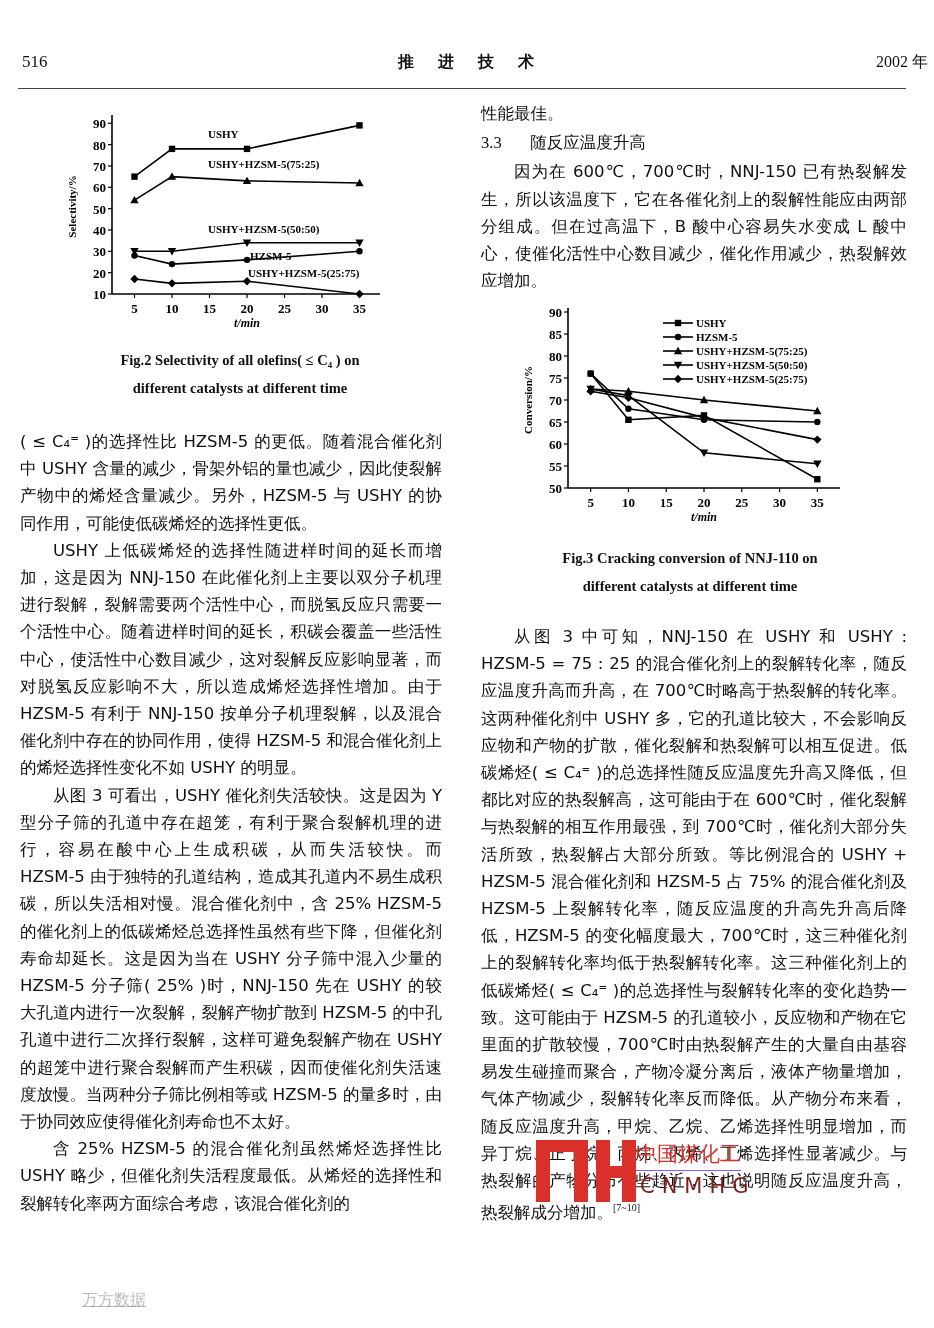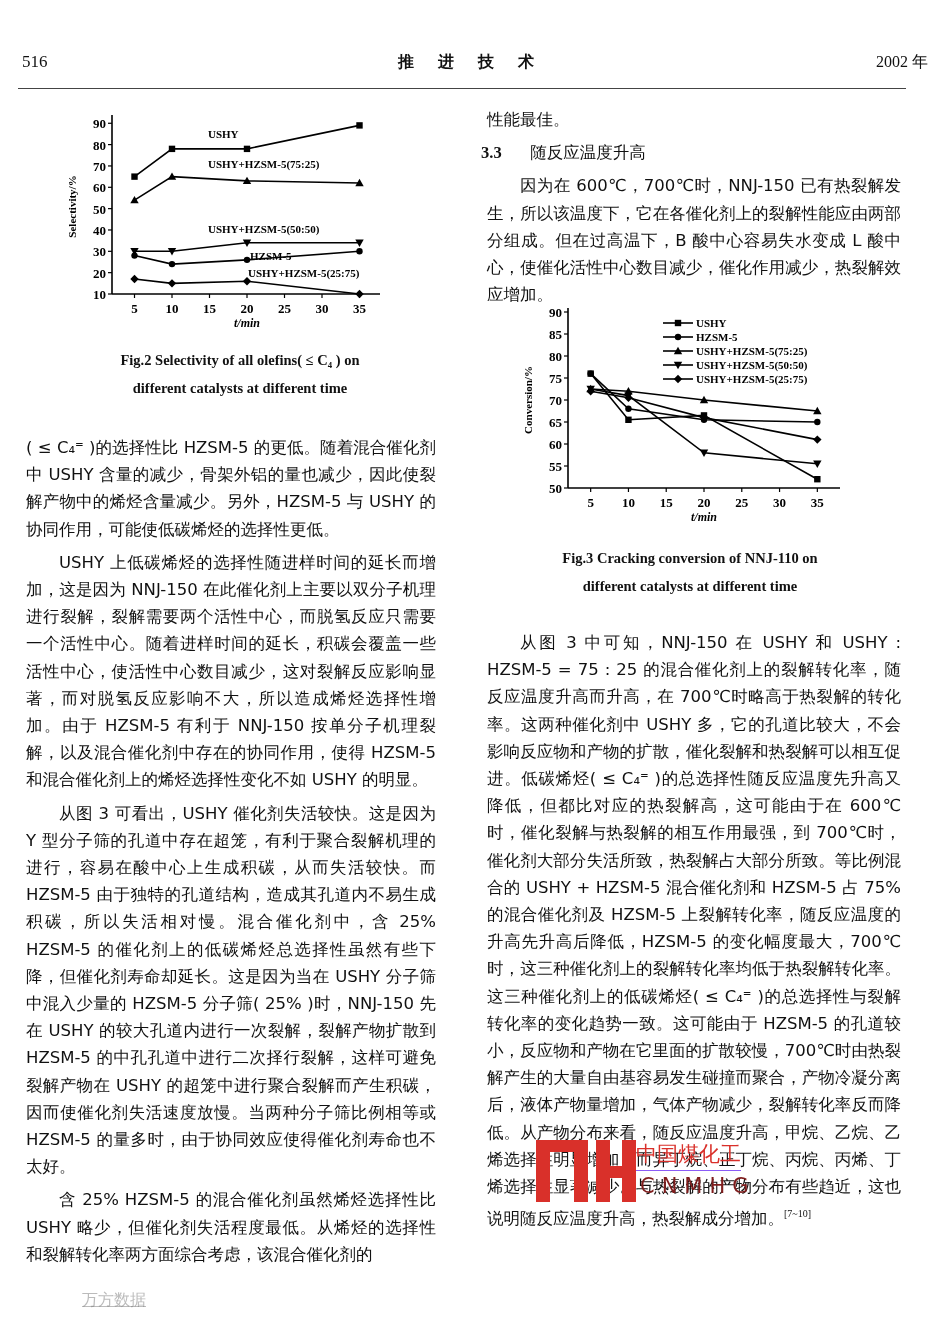--- a/index.html
+++ b/index.html
@@ -4,27 +4,27 @@
 <style>
   html, body { margin:0; padding:0; background:#fff; }
   body { width:934px; height:1328px; position:relative; overflow:hidden;
          font-family:"DejaVu Sans", sans-serif; color:#111; }
   .hdr { position:absolute; top:52px; left:0; width:934px; height:28px; font-family:"Liberation Serif", serif;padding-left:44px; }
   .hdr .pg { position:absolute; left:22px; top:0; font-size:17px; }
   .hdr .jt { position:absolute; left:370px; top:0; font-size:16px; letter-spacing:10px; font-weight:bold;margin-left:28px; }
   .hdr .yr { position:absolute; right:50px; top:0; font-size:16px; }
   .rule { position:absolute; top:88px; left:18px; width:888px; height:1px; background:#444; }
   .col { position:absolute; font-size:16.5px; line-height:27.2px; text-align:justify; }
-  .col p { margin:6px; }
+  .col p { margin:0; }
   .col .ind { text-indent:2em; }
   .lat { font-family:"Liberation Serif", serif; }
   .fig { position:absolute; }
   .cap { position:absolute; font-family:"Liberation Serif", serif; font-weight:bold; font-size:14.5px; text-align:center; line-height:28px; }
   svg text { font-family:"Liberation Serif", serif; }
-  .sec { font-weight:bold; }
+  .sec { font-weight:normal; }
   .wm { position:absolute; left:536px; top:1138px; width:240px; height:68px; }
   .wm-logo { position:absolute; left:0; top:2px; width:100px; height:62px; }
   .wm-cn { position:absolute; left:100px; top:2px; font-size:21px; color:#d9302a; border-bottom:1px solid #8b5cf6; padding-bottom:2px; }
   .wm-en { position:absolute; left:104px; top:36px; font-size:21px; color:#7f1d1d; letter-spacing:7px; }
   .wm2 { position:absolute; left:82px; top:1290px; font-size:16px; color:rgba(120,120,120,0.5);text-decoration:underline; }
 </style>
 </head>
 <body>
 
 <div class="hdr">

